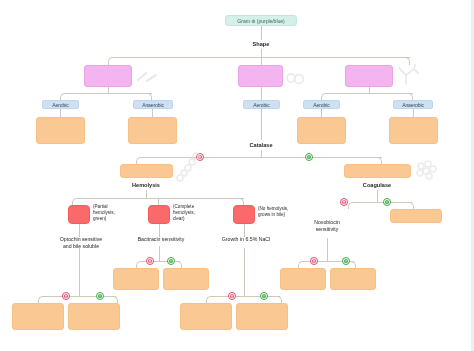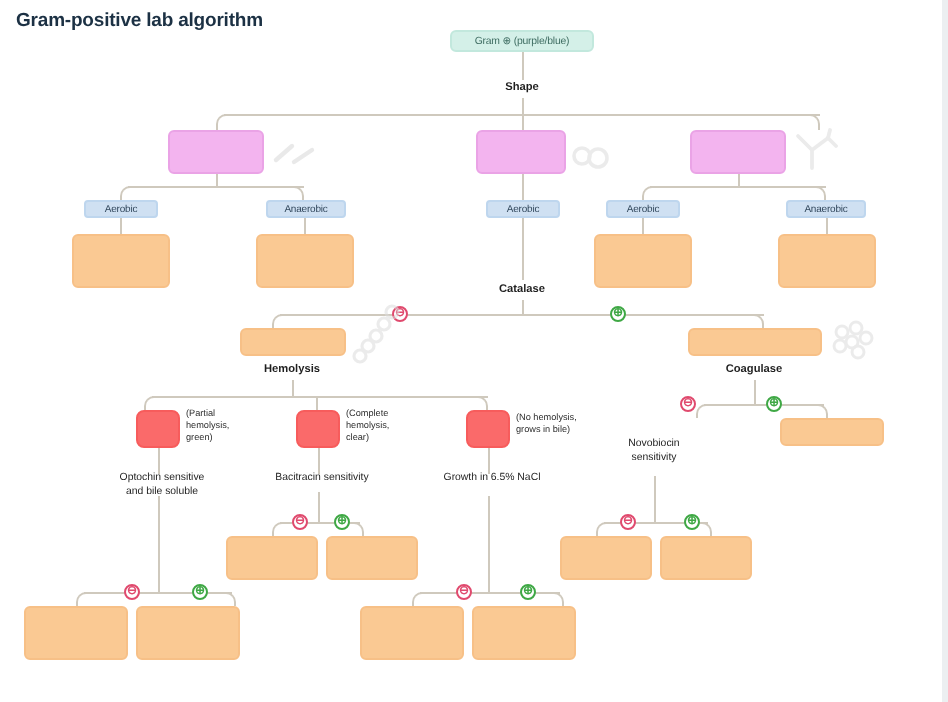--- a/index.html
+++ b/index.html
@@ -126,21 +126,20 @@
     top: 0; right: 0;
     width: 3px; height: 351px;
     background: #eceff1;
   }
 </style>
 </head>
 <body>
 
 <div id="canvas">
 
-  <div id="page-title">Gram-positive lab algorithm</div>
 
   <div class="scroll-edge"></div>
 
   <div class="node node-teal" style="left:225px; top:15px; width:72px; height:11px;">Gram ⊕ (purple/blue)</div>
 
   <div class="edge v" style="left:261px; top:26px; height:14px;"></div>
 
   <div class="plain-label" style="left:236px; top:41px; width:50px;">Shape</div>
 
   <div class="edge v" style="left:261px; top:49px; height:8px;"></div>

